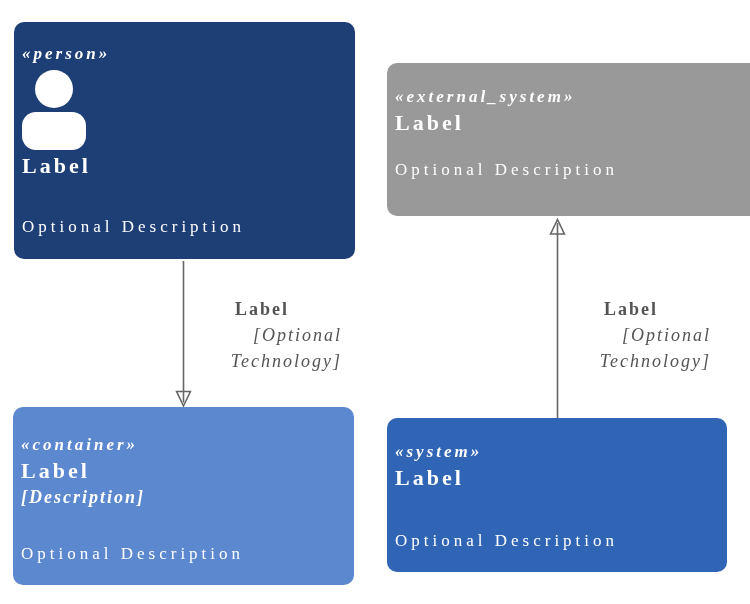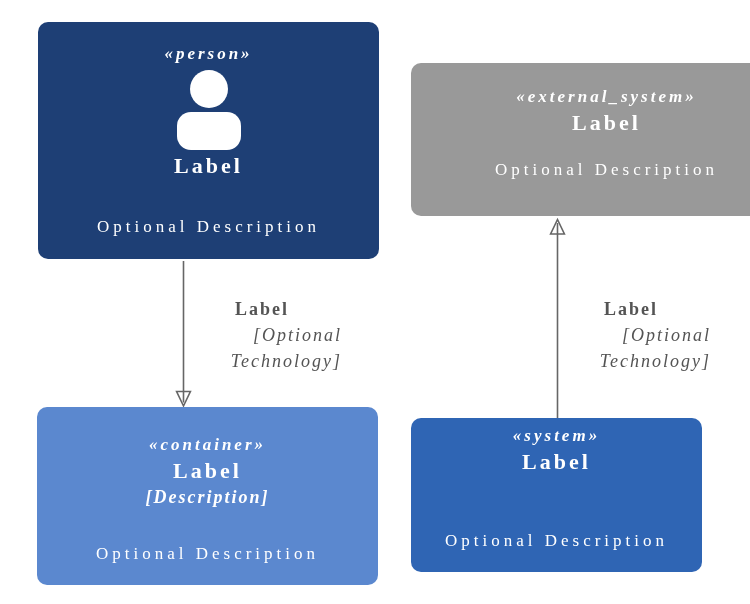--- a/index.html
+++ b/index.html
@@ -3,27 +3,27 @@
 <meta charset="utf-8">
 <style>
   html, body { margin: 0; padding: 0; background: #ffffff; }
   body {
     width: 750px; height: 604px; position: relative; overflow: hidden;
     font-family: "Liberation Serif", "DejaVu Serif", serif;
   }
   .edge-layer { position: absolute; left: 0; top: 0; width: 750px; height: 604px; }
   .node {
     position: absolute; border-radius: 10px; color: #ffffff;
-    display: flex; flex-direction: column; align-items: center;
-    text-align: center; box-sizing: border-box; margin-left: 24px;
+    display: flex; flex-direction: column; align-items: flex-start;
+    text-align: center; box-sizing: border-box;
   }
   .node-person   { left: 14px;  top: 22px;  width: 341px; height: 237px; background: #1E3F75; padding: 22px 8px 22px 8px; }
   .node-external { left: 387px; top: 63px;  width: 391px; height: 153px; background: #999999; padding: 24px 8px 36px 8px; }
   .node-container{ left: 13px;  top: 407px; width: 341px; height: 178px; background: #5B88CF; padding: 28px 8px 21px 8px; }
-  .node-system   { left: 387px; top: 418px; width: 291px; height: 154px; background: #2F65B4; padding: 8px 8px 21px 8px; }
+  .node-system   { left: 387px; top: 418px; width: 340px; height: 154px; background: #2F65B4; padding: 24px 8px 21px 8px; }
   .stereotype {
     font-style: italic; font-weight: bold; font-size: 17px; letter-spacing: 3px;
   }
   .node-label {
     font-weight: bold; font-size: 22px; letter-spacing: 3px; margin-top: 3px;
   }
   .node-tech {
     font-weight: bold; font-style: italic; font-size: 18px; letter-spacing: 2px; margin-top: 3px;
   }
   .node-desc {

